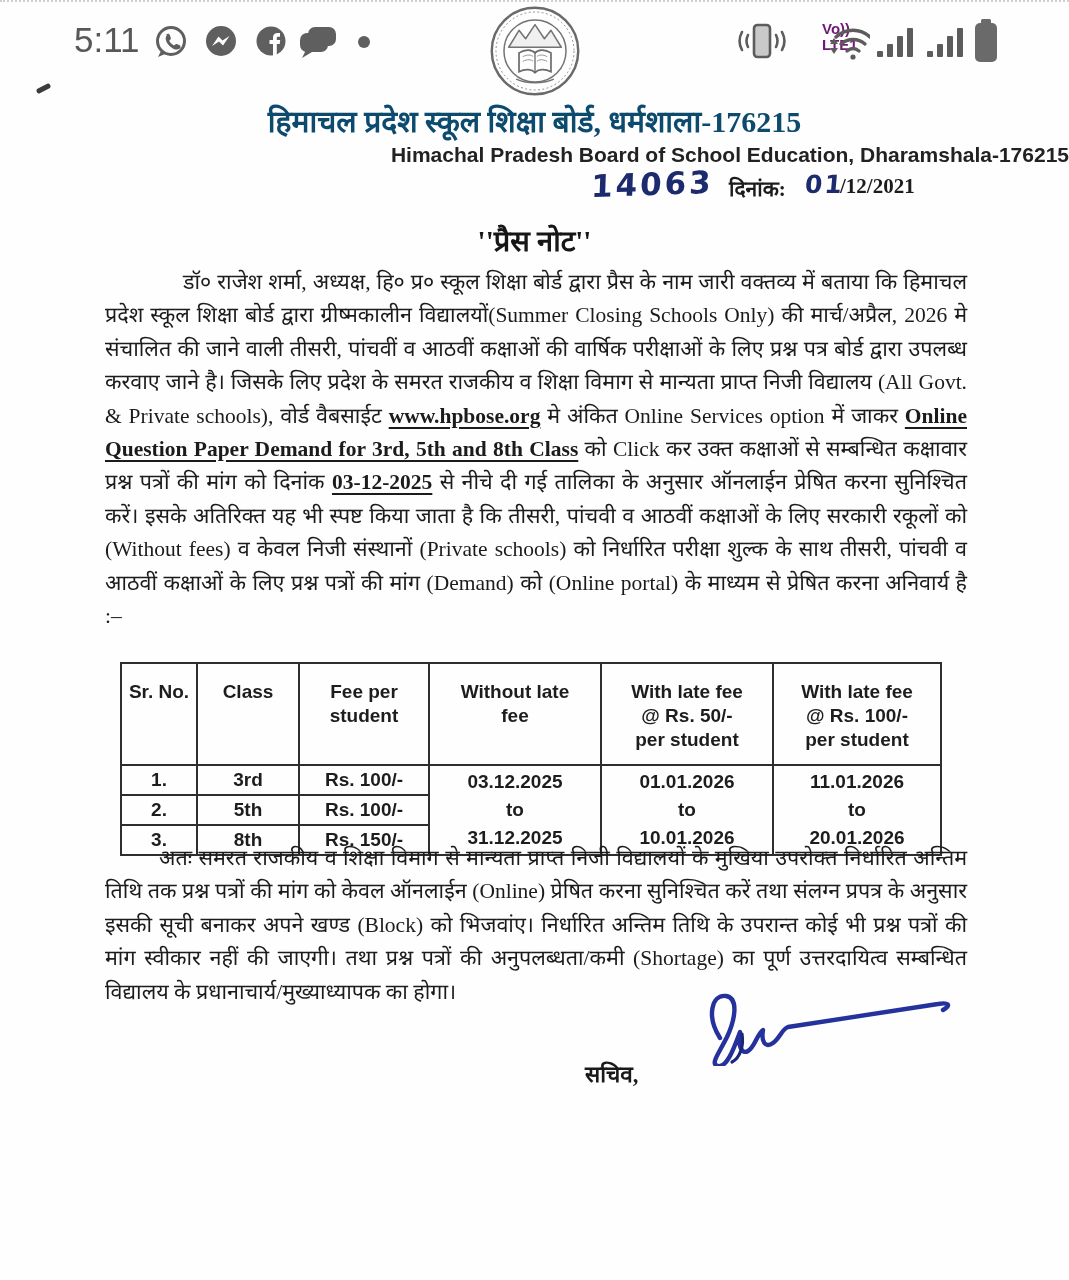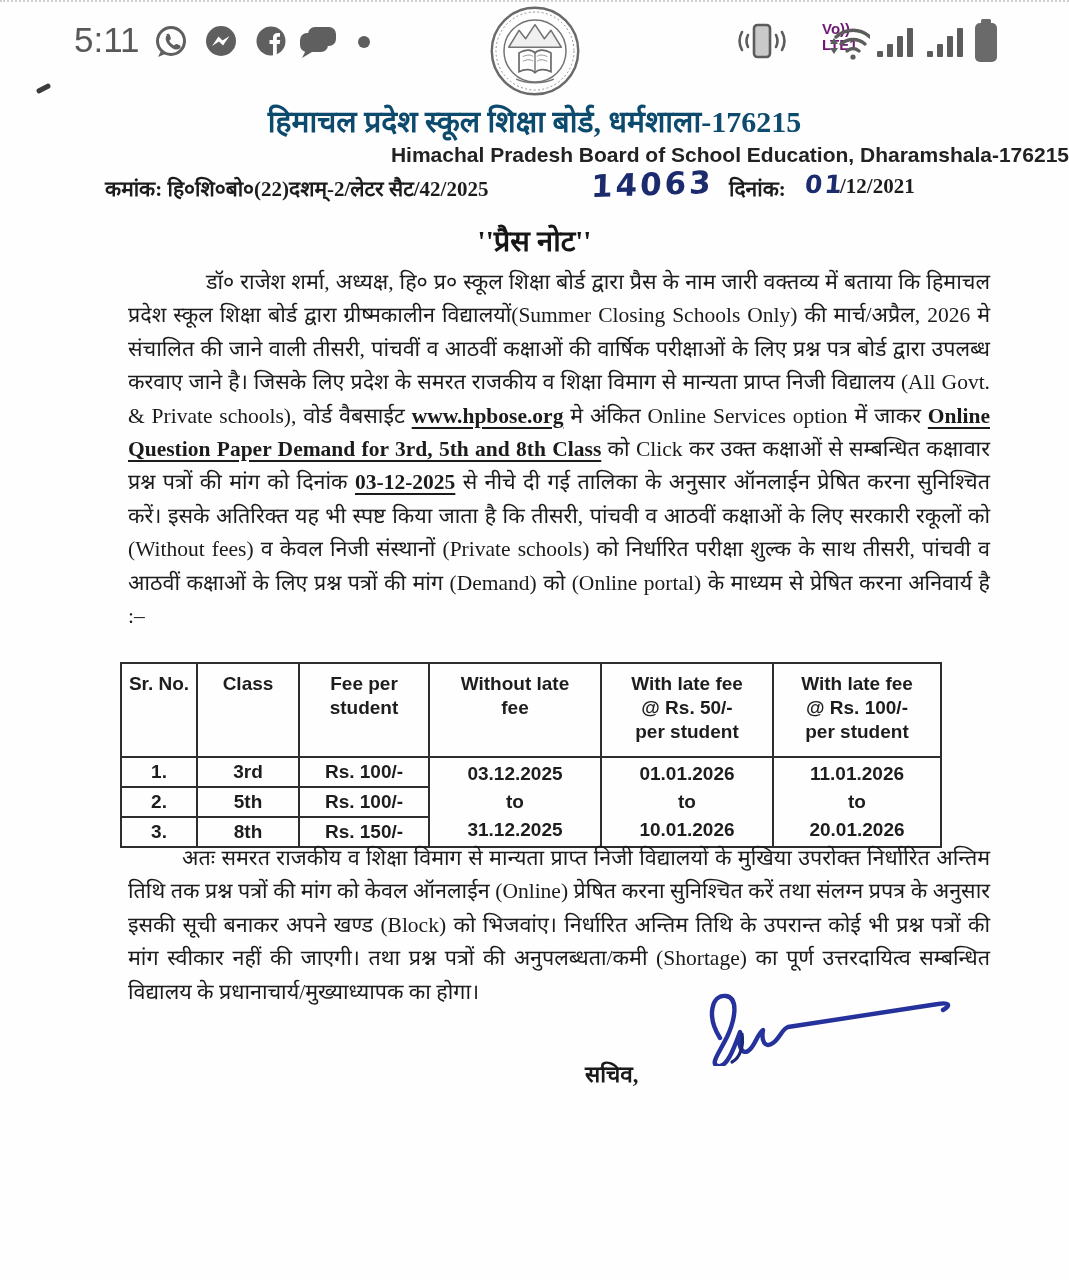--- a/index.html
+++ b/index.html
@@ -22,29 +22,29 @@
   .refline{position:absolute;top:170px;left:105px;width:860px;height:40px;font-size:21px;font-weight:600;color:#1c1c1c;}
   .ref-label{position:absolute;left:0;top:4px;}
   .handwrit{font-family:"DejaVu Sans",sans-serif;color:#1c2a6e;}
   .ref-hand{position:absolute;left:486px;top:-4px;font-size:31px;letter-spacing:3px;transform:rotate(-2deg) skewX(-4deg);}
   .date-label{position:absolute;left:624px;top:4px;}
   .date-hand{position:absolute;left:700px;top:0px;font-size:25px;letter-spacing:2px;transform:skewX(-5deg);}
   .date-print{position:absolute;left:735px;top:4px;}
   .corner-mark{position:absolute;left:36px;top:86px;width:15px;height:5px;background:#3c3c3c;border-radius:2px;transform:rotate(-28deg);}
   
   .press-title{position:absolute;top:220px;left:0;width:100%;text-align:center;font-size:29px;font-weight:700;color:#161616;}
-  .para{position:absolute;left:105px;width:862px;font-size:21.5px;line-height:33.4px;text-align:justify;color:#1b1b1b;margin-left:23px;}
+  .para{position:absolute;left:105px;width:862px;font-size:21.5px;line-height:33.4px;text-align:justify;color:#1b1b1b;}
   .para1{top:266px;text-indent:78px;}
   .para2{top:842px;text-indent:54px;}
   .ul{text-decoration:underline;text-underline-offset:4px;font-weight:700;}
   
   .tblwrap{position:absolute;left:120px;top:662px;}
   table{border-collapse:collapse;font-family:"Liberation Sans",sans-serif;color:#1d1d1d;}
   th,td{border:2px solid #2e2e2e;padding:0;}
-  th{height:84px;vertical-align:top;padding-top:8px;font-size:19px;font-weight:700;line-height:24px;}
+  th{height:84px;vertical-align:top;padding-top:16px;font-size:19px;font-weight:700;line-height:24px;}
   th span{display:block;text-align:center;}
   td{height:28px;text-align:center;font-size:19px;font-weight:700;line-height:28px;}
   td.merged{vertical-align:middle;}
   td.merged div{height:28px;line-height:28px;}
   .w0{width:74px}.w1{width:100px}.w2{width:128px}.w3{width:170px}.w4{width:170px}.w5{width:166px}
   
   .sig-svg{position:absolute;left:682px;top:988px;}
   .sigblock{position:absolute;left:585px;top:1058px;font-size:22.5px;font-weight:600;line-height:33px;color:#191919;}
 </style>
 </head>
@@ -130,21 +130,20 @@
   <path d="M33 52 C40 47.5 47 48.5 50 52 C53 48.5 60 47.5 67 52 L67 72 C60 68.5 53 69.5 50 73 C47 69.5 40 68.5 33 72 Z" fill="#ffffff" stroke="#4a4a4a" stroke-width="1.8"></path>
   <line x1="50" y1="52" x2="50" y2="73" stroke="#4a4a4a" stroke-width="1.4"></line>
   <path d="M37 56 C42 53.5 46 54 48 56 M37 61 C42 58.5 46 59 48 61 M52 56 C54 54 58 53.5 63 56 M52 61 C54 59 58 58.5 63 61" fill="none" stroke="#777" stroke-width="1"></path>
   <path d="M30 80 C40 85 60 85 70 80" fill="none" stroke="#555" stroke-width="1.6"></path>
 </svg>
 
 <div class="org-hi">हिमाचल प्रदेश स्कूल शिक्षा बोर्ड, धर्मशाला-176215</div>
 <div class="org-en">Himachal Pradesh Board of School Education, Dharamshala-176215</div>
 
 <div class="refline">
-  <span class="ref-label">कमांक: हि०शि०बो०(22)दशम्-2/लेटर सैट/42/2025</span>
   <span class="ref-hand handwrit">14063</span>
   <span class="date-label">दिनांक:</span>
   <span class="date-hand handwrit">01</span>
   <span class="date-print">/12/2021</span>
 </div>
 <div class="corner-mark"></div>
 
 <div class="press-title">''प्रैस नोट''</div>
 
 <div class="para para1"><span>डॉ० राजेश शर्मा, अध्यक्ष, हि० प्र० स्कूल शिक्षा बोर्ड द्वारा प्रैस के नाम जारी वक्तव्य में बताया कि हिमाचल प्रदेश स्कूल शिक्षा बोर्ड द्वारा ग्रीष्मकालीन विद्यालयों(Summer Closing Schools Only) की मार्च/अप्रैल, 2026 मे संचालित की जाने वाली तीसरी, पांचवीं व आठवीं कक्षाओं की वार्षिक परीक्षाओं के लिए प्रश्न पत्र बोर्ड द्वारा उपलब्ध करवाए जाने है। जिसके लिए प्रदेश के समरत राजकीय व शिक्षा विमाग से मान्यता प्राप्त निजी विद्यालय (All Govt. &amp; Private schools), वोर्ड वैबसाईट </span><span class="ul">www.hpbose.org</span><span> मे अंकित Online Services option में जाकर </span><span class="ul">Online Question Paper Demand for 3rd, 5th and 8th Class</span><span> को Click कर उक्त कक्षाओं से सम्बन्धित कक्षावार प्रश्न पत्रों की मांग को दिनांक </span><span class="ul">03-12-2025</span><span> से नीचे दी गई तालिका के अनुसार ऑनलाईन प्रेषित करना सुनिश्चित करें। इसके अतिरिक्त यह भी स्पष्ट किया जाता है कि तीसरी, पांचवी व आठवीं कक्षाओं के लिए सरकारी रकूलों को (Without fees) व केवल निजी संस्थानों (Private schools) को निर्धारित परीक्षा शुल्क के साथ तीसरी, पांचवी व आठवीं कक्षाओं के लिए प्रश्न पत्रों की मांग (Demand) को (Online portal) के माध्यम से प्रेषित करना अनिवार्य है :–</span></div>

